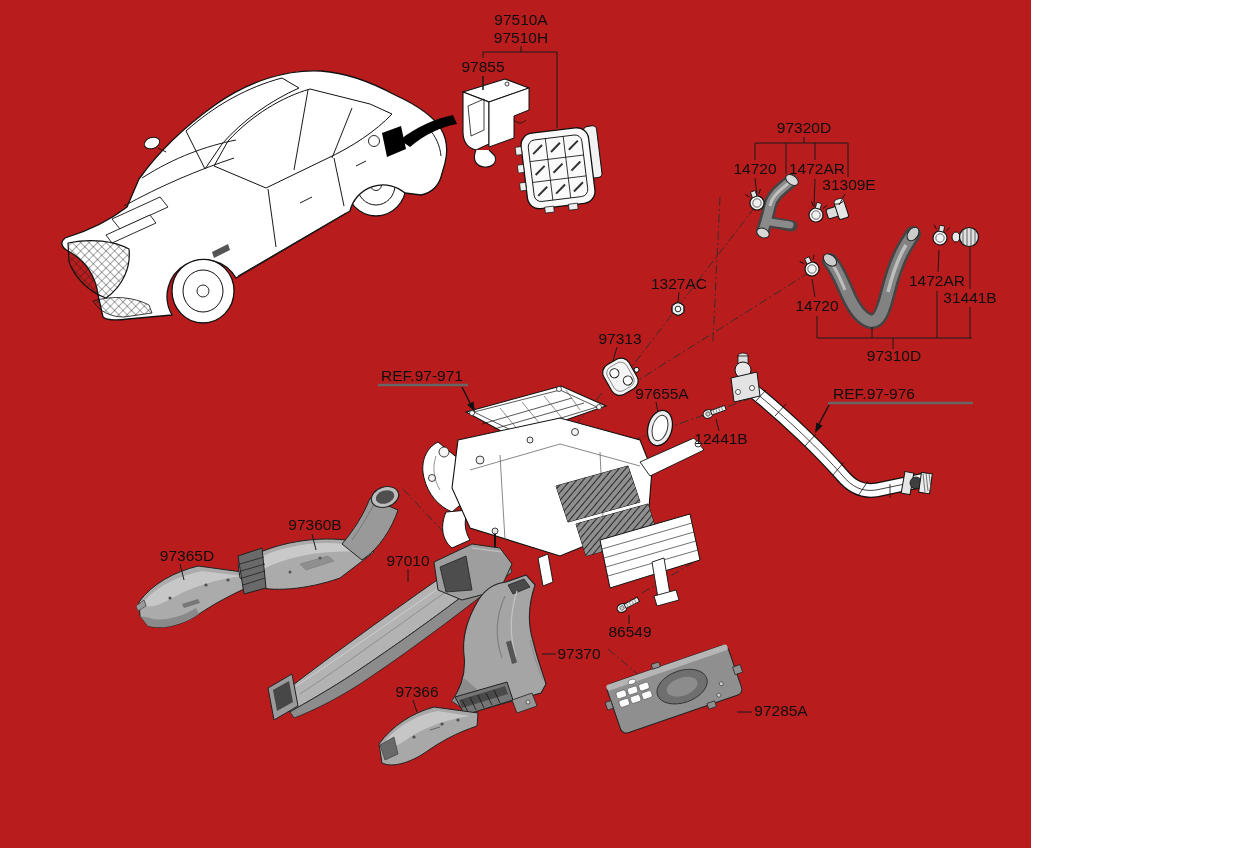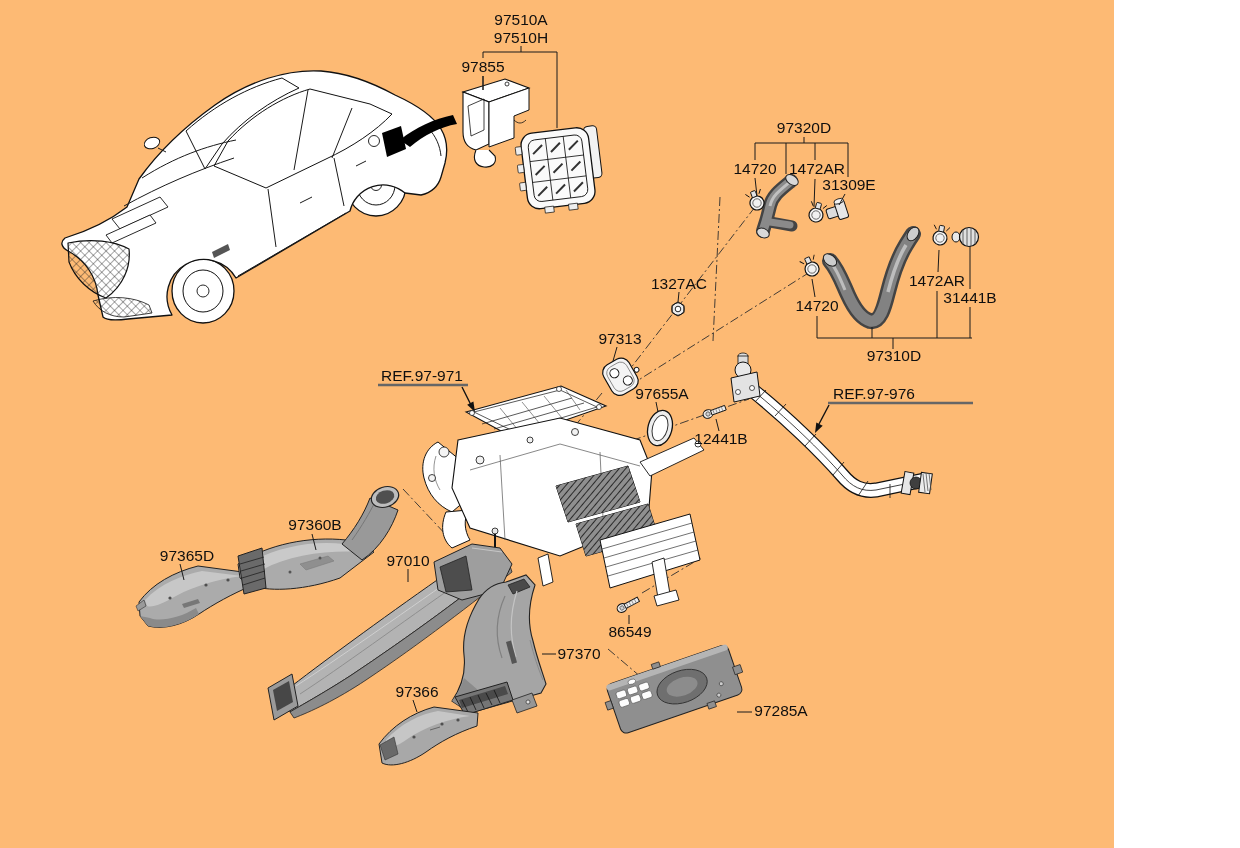--- a/index.html
+++ b/index.html
@@ -1,16 +1,16 @@
 <!DOCTYPE html>
 <html><head>
 <meta charset="utf-8">
 <style>
   html,body{margin:0;padding:0;background:#ffffff;}
-  .stage{position:relative;width:1114px;height:848px;background:#fdba74;overflow:hidden;}
+  .stage{position:relative;width:1031px;height:848px;background:#b91c1c;overflow:hidden;}
   svg{position:absolute;left:0;top:0;}
   text{font-family:"Liberation Sans", sans-serif;fill:#0f0f0f;}
   .callout{font-size:15.5px;}
   .fr{font-size:17px;}
   .ln{stroke:#1a1a1a;stroke-width:1;fill:none;}
   .dd{stroke:#2e2e2e;stroke-width:0.9;fill:none;stroke-dasharray:9 3 2 3;}
   .part{stroke:#111;fill:#ffffff;}
 </style>
 </head>
 <body>

